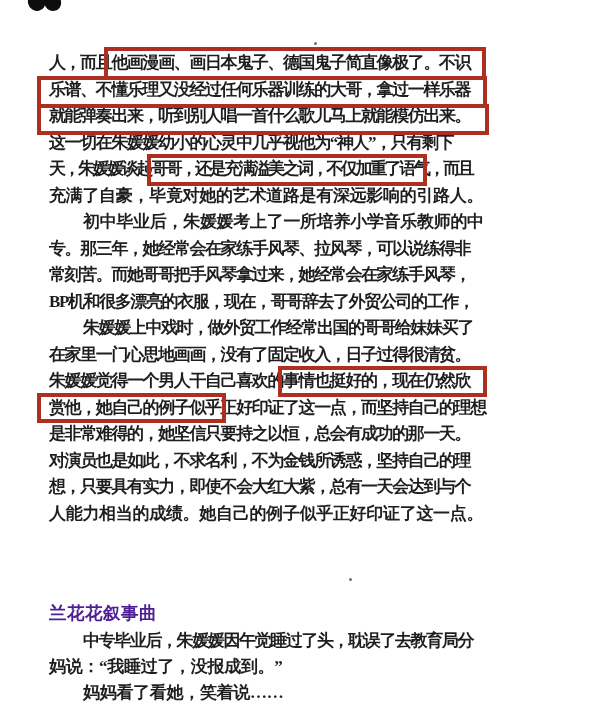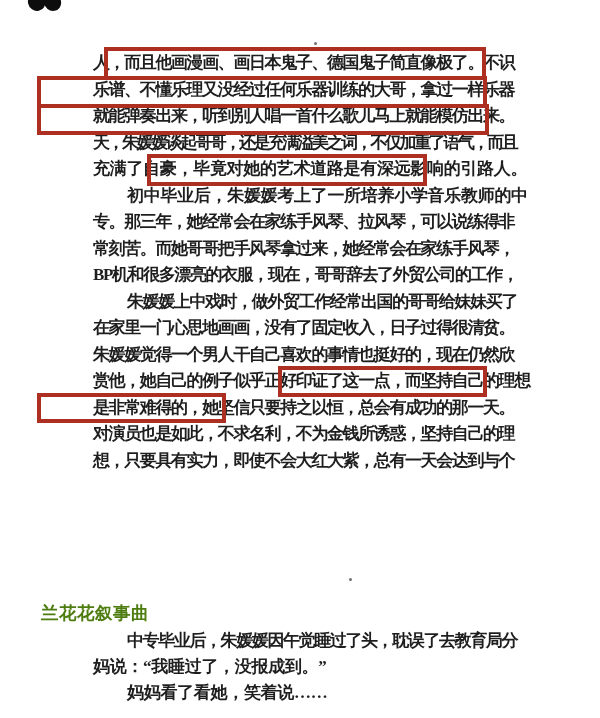--- a/index.html
+++ b/index.html
@@ -7,37 +7,37 @@
     position:relative; width:600px; height:718px; overflow:hidden;
     background:#ffffff; color:#1e1e1e;
     font-family:"Liberation Serif","DejaVu Serif",serif;
   }
   
   .textcol{position:absolute; left:49px; width:434px;}
   #blockA{top:50px;}
   #blockC{top:628px;}
   .line{
     height:26.5px; line-height:26.5px; font-size:17px;
-    font-weight:600; white-space:nowrap; color:#1e1e1e;margin-left:44px;
+    font-weight:600; white-space:nowrap; color:#1e1e1e;
   }
   #blockC .line{height:26px; line-height:26px;}
   .indent{padding-left:34px;}
   .t0{letter-spacing:-0.3px;}
   .t1{letter-spacing:-1.4px;}
   .t2{letter-spacing:-2.4px;}
   
   .hbox{
     position:absolute; box-sizing:border-box;
     border:4px solid #ac2f21; background:transparent;
   }
   
   .heading{
-    position:absolute; left:41px; top:601px;
+    position:absolute; left:49px; top:601px;
     font-family:"Liberation Sans","DejaVu Sans",sans-serif;
-    font-weight:700; font-size:17.5px; letter-spacing:0.5px; color:#4d7c0f;text-align:center;
+    font-weight:700; font-size:17.5px; letter-spacing:0.5px; color:#4c1d95;text-align:center;
   }
   
   .topfrag{position:absolute; left:28px; top:-7px; width:44px; height:20px;}
   .blob{position:absolute; width:17px; height:18px; background:#0d0d0d; border-radius:50% 50% 46% 54%;}
   .blob.b1{left:0; top:0; transform:rotate(-12deg);}
   .blob.b2{left:16px; top:0; transform:rotate(-8deg);}
   
   .speck{position:absolute; background:#6f6f6f; border-radius:50%;}
 </style>
 </head>
@@ -51,33 +51,35 @@
   </div>
 
   <div class="speck" style="left:314px;top:42px;width:3px;height:3px;"></div>
   <div class="speck" style="left:349px;top:578px;width:3px;height:3px;"></div>
 
   <div class="textcol" id="blockA">
 
   <div class="line t1">人，而且他画漫画、画日本鬼子、德国鬼子简直像极了。不识</div>
       <div class="line t1">乐谱、不懂乐理又没经过任何乐器训练的大哥，拿过一样乐器</div>
       <div class="line t1">就能弹奏出来，听到别人唱一首什么歌儿马上就能模仿出来。</div>
+      <div class="line t1">这一切在朱媛媛幼小的心灵中几乎视他为“神人”，只有剩下</div>
       <div class="line t2">天，朱媛媛谈起哥哥，还是充满溢美之词，不仅加重了语气，而且</div>
       <div class="line t0">充满了自豪，毕竟对她的艺术道路是有深远影响的引路人。</div>
       <div class="line indent t0">初中毕业后，朱媛媛考上了一所培养小学音乐教师的中</div>
       <div class="line t1">专。那三年，她经常会在家练手风琴、拉风琴，可以说练得非</div>
       <div class="line t1">常刻苦。而她哥哥把手风琴拿过来，她经常会在家练手风琴，</div>
       <div class="line t1">BP机和很多漂亮的衣服，现在，哥哥辞去了外贸公司的工作，</div>
       <div class="line indent t1">朱媛媛上中戏时，做外贸工作经常出国的哥哥给妹妹买了</div>
       <div class="line t1">在家里一门心思地画画，没有了固定收入，日子过得很清贫。</div>
       <div class="line t1">朱媛媛觉得一个男人干自己喜欢的事情也挺好的，现在仍然欣</div>
       <div class="line t1">赏他，她自己的例子似乎正好印证了这一点，而坚持自己的理想</div>
       <div class="line t1">是非常难得的，她坚信只要持之以恒，总会有成功的那一天。</div>
       <div class="line t1">对演员也是如此，不求名利，不为金钱所诱惑，坚持自己的理</div>
       <div class="line t1">想，只要具有实力，即使不会大红大紫，总有一天会达到与个</div>
+      <div class="line t0">人能力相当的成绩。她自己的例子似乎正好印证了这一点。</div>
     </div>
 
   <div class="heading">兰花花叙事曲</div>
 
   <div class="textcol" id="blockC">
 
   <div class="line indent t1">中专毕业后，朱媛媛因午觉睡过了头，耽误了去教育局分</div>
       <div class="line t0">妈说：“我睡过了，没报成到。”</div>
       <div class="line indent t0">妈妈看了看她，笑着说……</div>
     </div>

